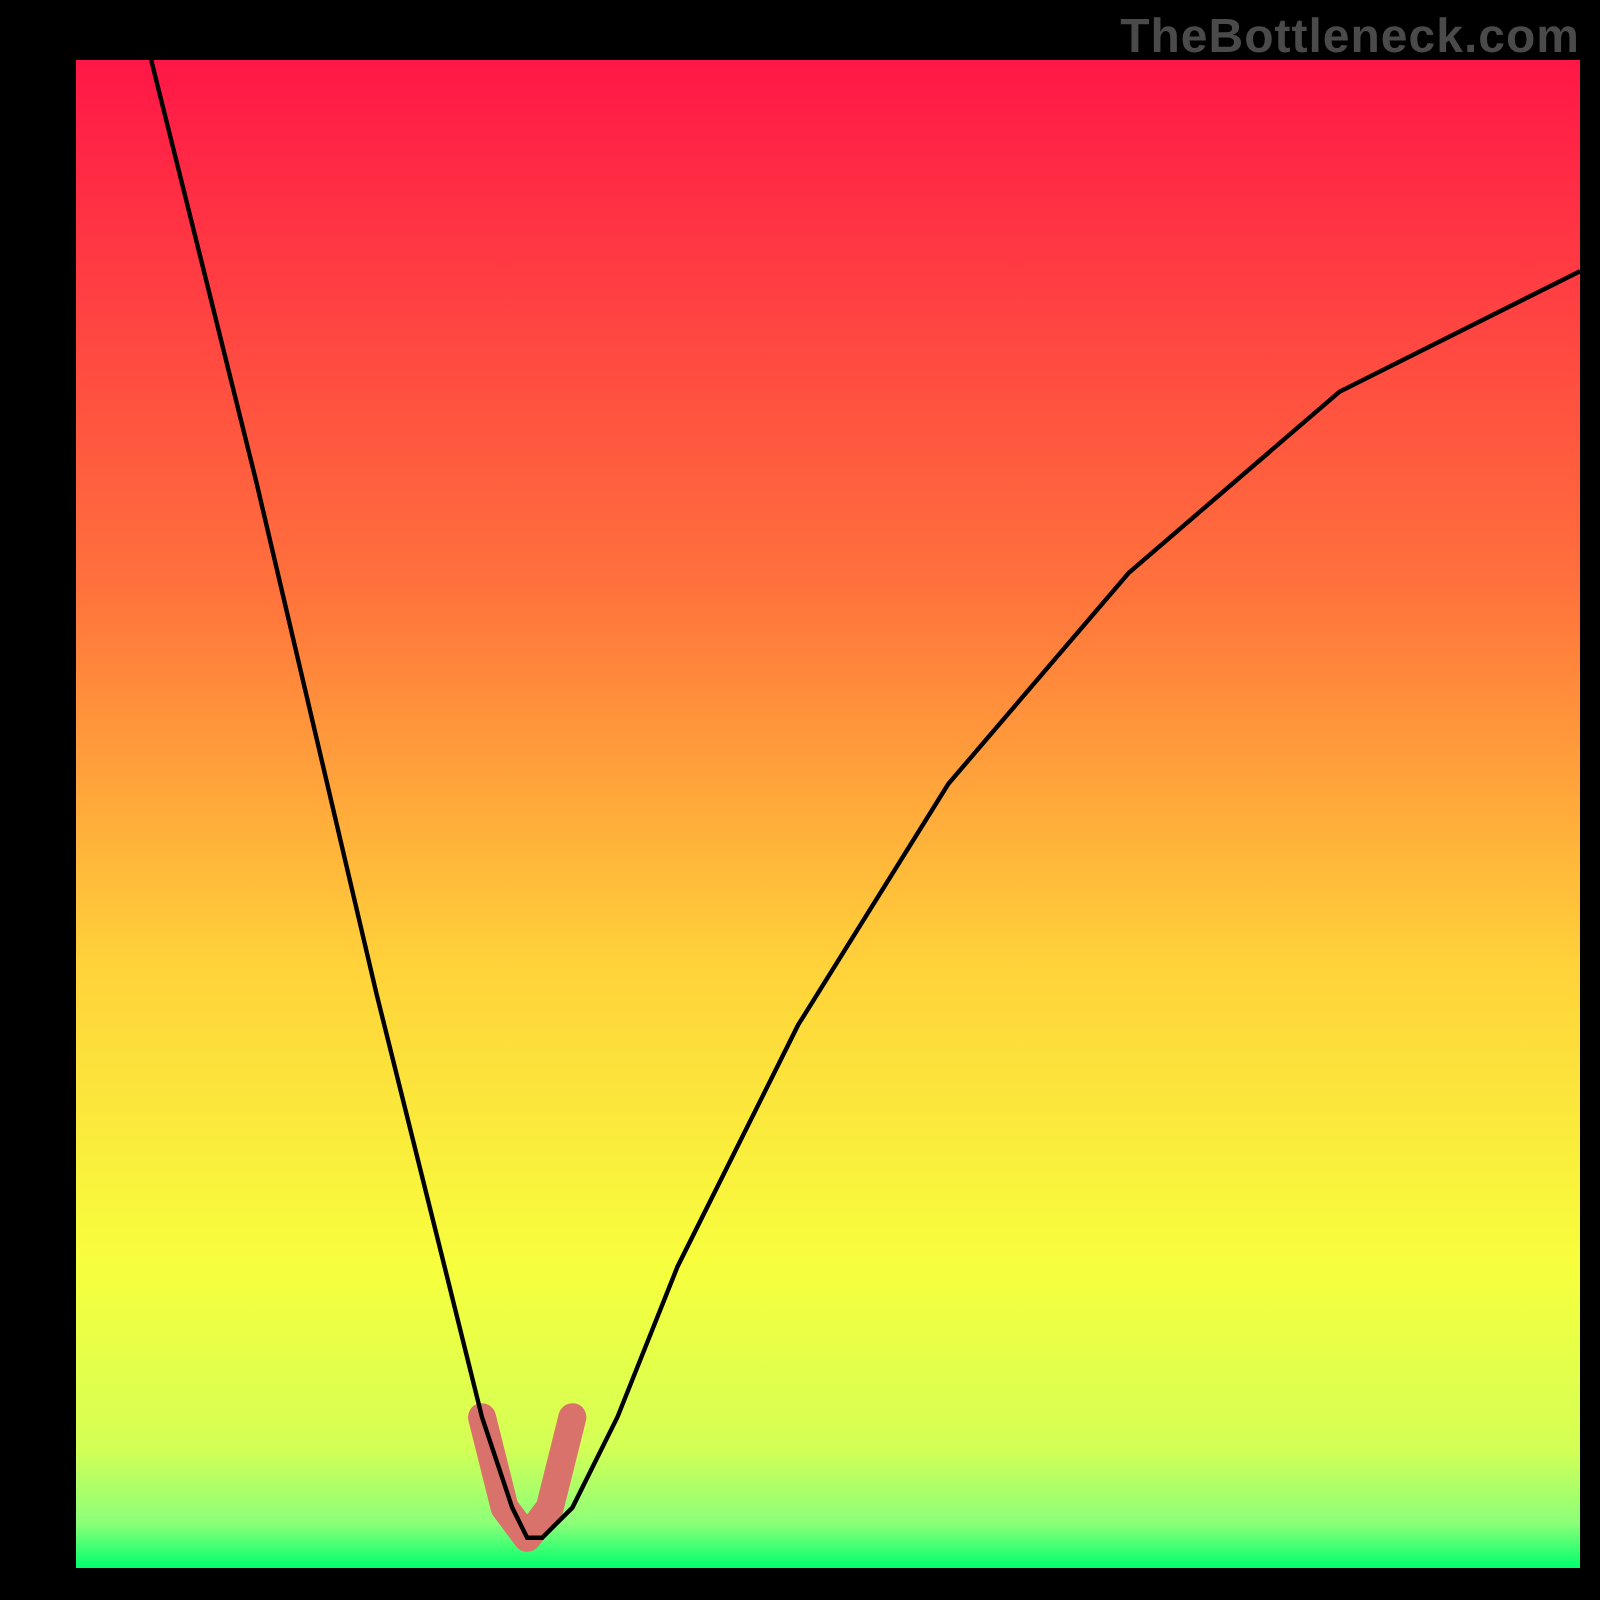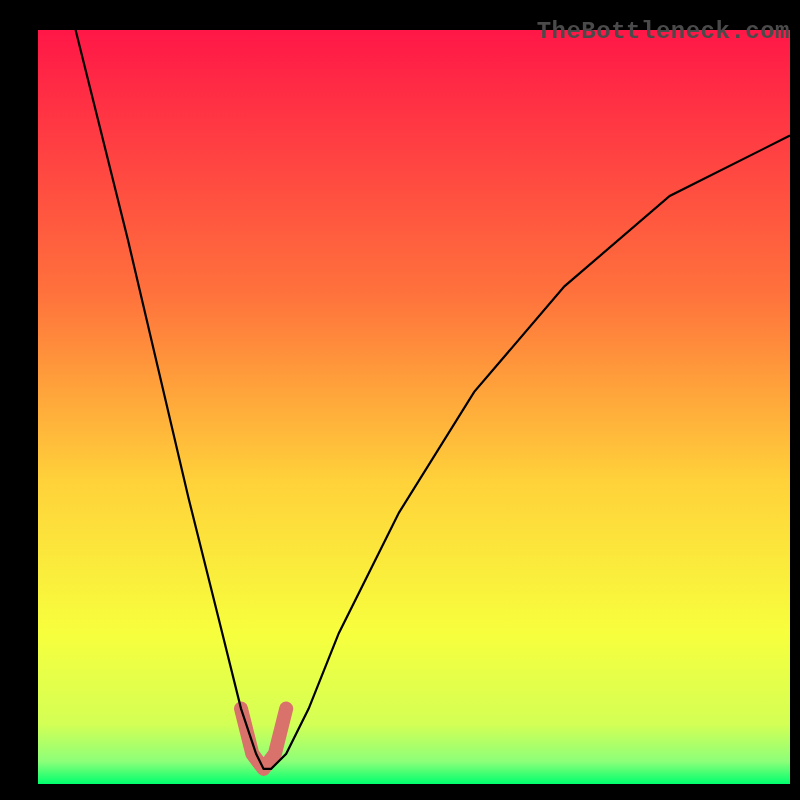--- a/index.html
+++ b/index.html
@@ -12,28 +12,27 @@
     font-family: Arial, Helvetica, sans-serif;
   }
   .stage {
     position: relative;
     width: 800px;
     height: 800px;
     background: #000;
   }
   .watermark {
     position: absolute;
-    top: 18px;
+    top: 5px;
     right: 10px;
     color: #4a4a4a;
     font-size: 24px;
     font-weight: 600;
     letter-spacing: 0.5px;
     z-index: 10;
-    font-family: Liberation Mono, monospace;
   }
   svg {
     display: block;
   }
   .curve-main {
     fill: none;
     stroke: #000;
     stroke-width: 2.2;
   }
   .curve-highlight {

